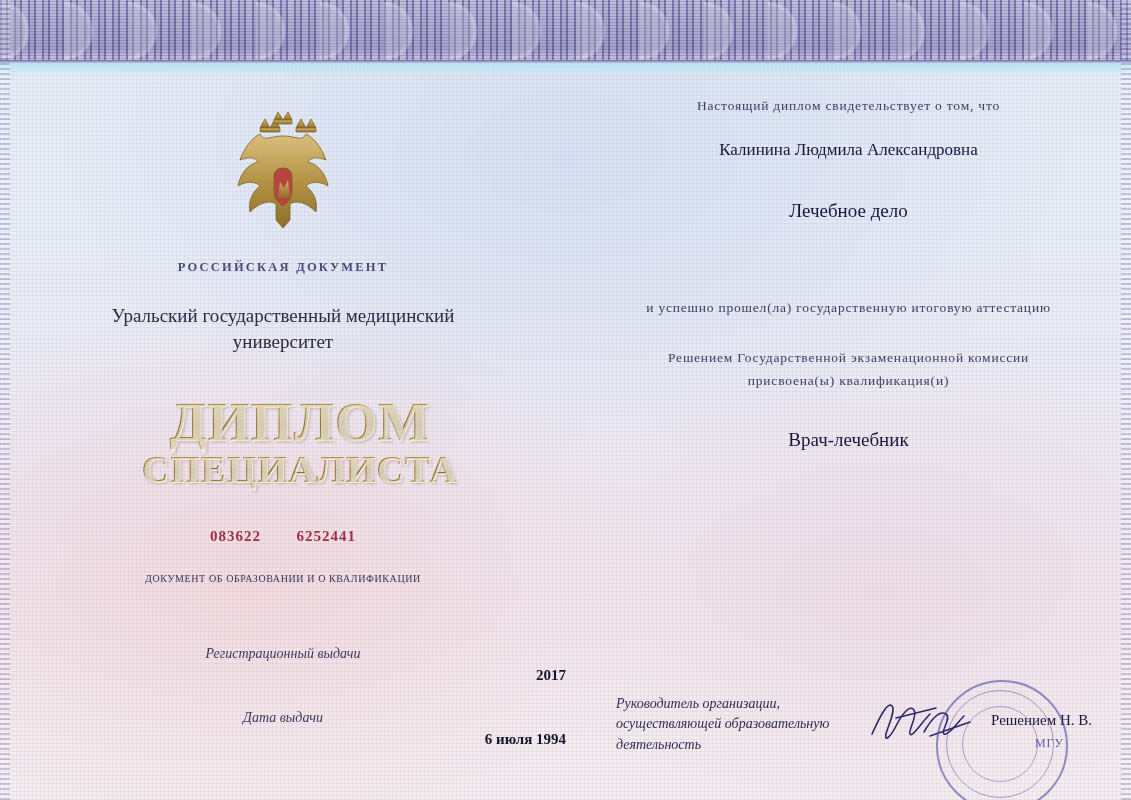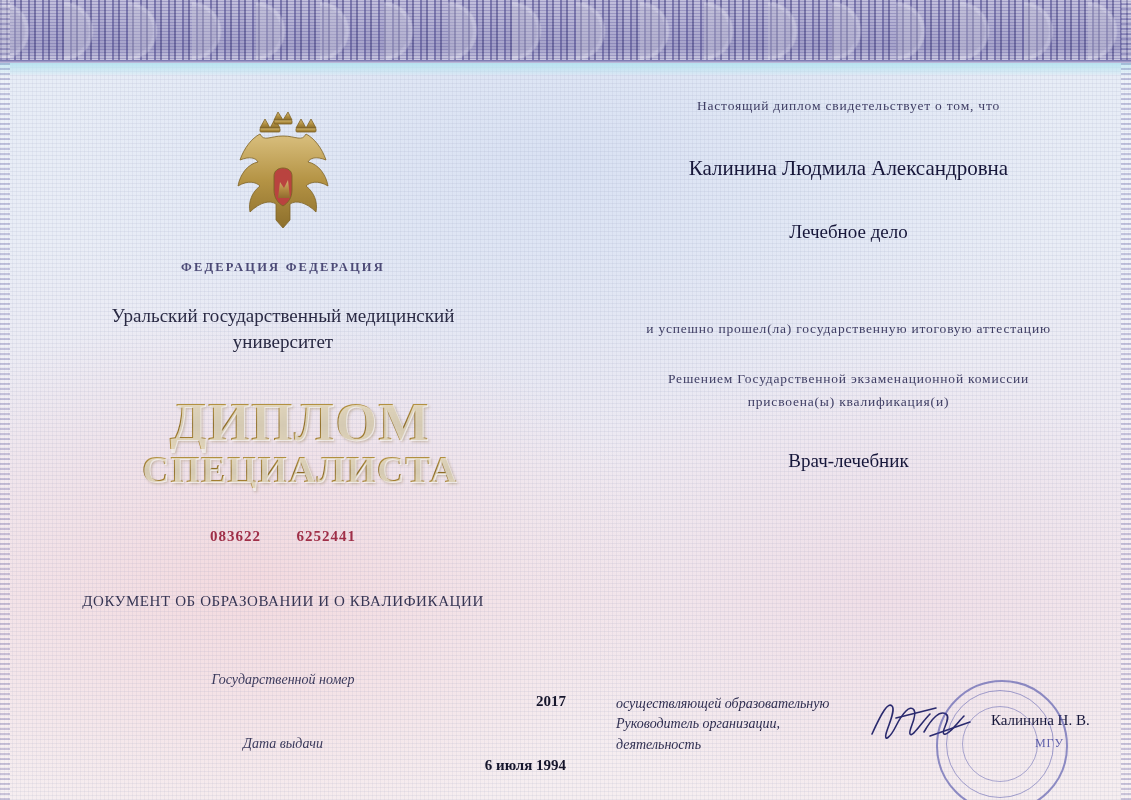--- a/index.html
+++ b/index.html
@@ -156,22 +156,22 @@
   }
   .serial {
     margin-top: 40px;
     color: #9f2f48;
     font-weight: bold;
     font-size: 15px;
     letter-spacing: 1px;
   }
   .serial .sp { display: inline-block; width: 26px; }
   .doc-kind {
-    margin-top: 48px;
-    font-size: 15px;
+    margin-top: 28px;
+    font-size: 10px;
     letter-spacing: 0.6px;
     color: #363554;
   }
   .reg-block {
     margin-top: 62px;
   }
   .reg-label, .date-label {
     font-style: italic;
     font-size: 14px;
     color: #3b3a5c;
@@ -195,22 +195,22 @@
   }
   .r-small {
     font-size: 13.5px;
     color: #3e3d63;
     letter-spacing: 0.8px;
   }
   .r-attest {
     margin-top: 18px;
   }
   .r-name {
-    margin-top: 42px;
-    font-size: 21px;
+    margin-top: 26px;
+    font-size: 17px;
     color: #17173a;
   }
   .r-prog {
     margin-top: 34px;
   }
   .r-spec {
     margin-top: 40px;
     font-size: 19px;
     color: #17173a;
   }
@@ -333,39 +333,39 @@
                      C88 98 98 100 108 110 C110 100 106 90 98 84 C102 80 110 78 120 84
                      C118 72 110 62 100 60 C102 56 108 54 118 58 C114 46 106 36 98 32
                      C94 40 88 34 75 34 Z"></path>
           </g>
 
           <path d="M75 66 C70 66 66 69 66 74 L66 88 C66 96 70 101 75 104 C80 101 84 96 84 88 L84 74 C84 69 80 66 75 66 Z" fill="#b9433f" stroke="#7d6327" stroke-width="0.9"></path>
           <path d="M70 96 L72 80 L76 86 L80 78 L82 96 Z" fill="url(#gold)" opacity="0.9"></path>
         </svg>
       </div>
 
-      <div class="rf-label">ФЕДЕРАЦИЯ ФЕДЕРАЦИЯ</div>
+      <div class="rf-label">РОССИЙСКАЯ ДОКУМЕНТ</div>
 
       <div class="univ-name">Уральский государственный медицинский университет</div>
 
       <div class="diploma-title">
         <span class="l1">ДИПЛОМ</span>
         <span class="l2">СПЕЦИАЛИСТА</span>
       </div>
 
       <div class="serial">
         <span>083622</span>
         <span class="sp"></span>
         <span>6252441</span>
       </div>
 
       <div class="doc-kind">ДОКУМЕНТ ОБ ОБРАЗОВАНИИ И О КВАЛИФИКАЦИИ</div>
 
       <div class="reg-block">
-        <div class="reg-label">Государственной номер</div>
+        <div class="reg-label">Регистрационный выдачи</div>
         <div class="reg-value">2017</div>
         <div class="date-label">Дата выдачи</div>
         <div class="date-value">6 июля 1994</div>
       </div>
     </div>
 
     <div class="right">
 
       <div class="r-small r-attest">Настоящий диплом свидетельствует о том, что</div>
 
@@ -377,37 +377,37 @@
       <div class="r-small r-gia">и успешно прошел(ла) государственную итоговую аттестацию</div>
 
       <div class="r-small r-decision">
         <div>Решением Государственной экзаменационной комиссии</div>
         <div>присвоена(ы) квалификация(и)</div>
       </div>
 
       <div class="r-qual">Врач-лечебник</div>
 
       <div class="sign-block">
+        <div>Руководитель организации,</div>
         <div>осуществляющей образовательную</div>
-        <div>Руководитель организации,</div>
         <div>деятельность</div>
       </div>
 
       <div class="signature">
         <svg width="120" height="60" viewBox="0 0 120 60" xmlns="http://www.w3.org/2000/svg">
           <g fill="none" stroke="#2a2a6e" stroke-width="1.6" stroke-linecap="round">
             <path d="M6 42 C16 20 22 10 26 14 C30 18 22 34 20 42 C18 50 24 46 30 34 C36 22 44 12 48 18 C52 24 42 38 44 42 C46 46 56 30 64 22"></path>
             <path d="M30 26 L70 16"></path>
             <path d="M58 40 C66 26 74 18 80 22 C86 26 74 40 78 42 C82 44 92 30 98 24"></path>
             <path d="M64 44 L104 30"></path>
           </g>
         </svg>
       </div>
 
-      <div class="rector-name">Калинина Н. В.</div>
+      <div class="rector-name">Решением Н. В.</div>
 
       <div class="stamp">
         <div class="stamp-inner"></div>
         <div class="stamp-inner2"></div>
         <div class="stamp-inner3"></div>
         <div class="stamp-text">МГУ</div>
       </div>
 
     </div>
   </div>

